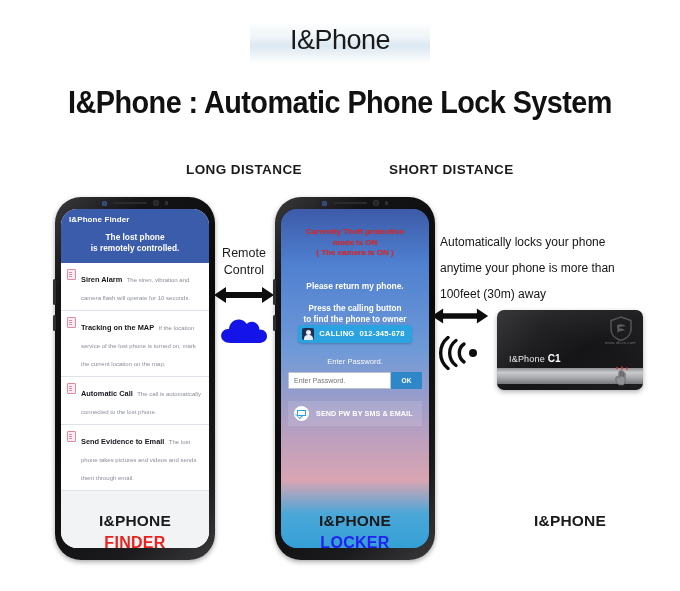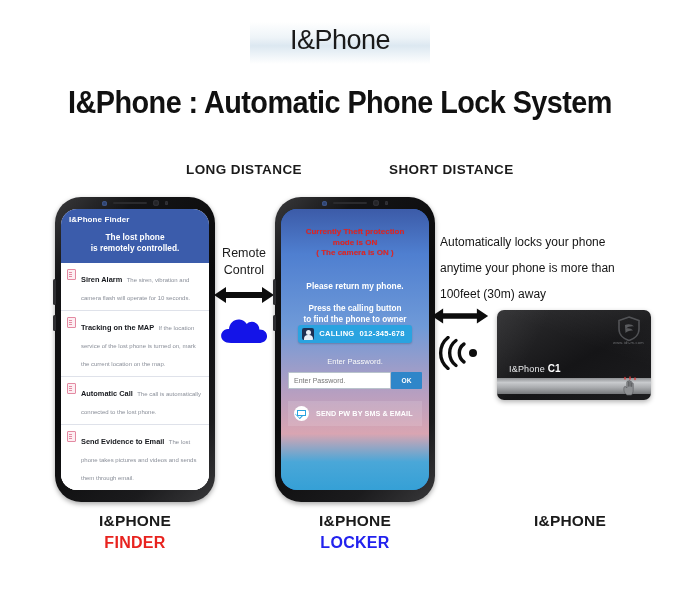--- a/index.html
+++ b/index.html
@@ -32,21 +32,21 @@
 
   .dist-label{
     position:absolute;top:162px;font-size:13.5px;font-weight:600;
     letter-spacing:0.4px;color:#1b1b1b;white-space:nowrap;
   }
   .dist-long{left:186px;}
   .dist-short{left:389px;}
 
   
   .phone{
-    position:absolute;width:160px;height:305px;
+    position:absolute;width:160px;height:363px;
     border-radius:26px;
     background:linear-gradient(135deg,#3a3a3c 0%,#141416 18%,#0a0a0b 50%,#1b1b1d 82%,#39393b 100%);
     box-shadow:0 2px 5px rgba(0,0,0,.35);
     padding:0;box-sizing:border-box;text-decoration:underline;
   }
   .phone-inner{
     position:absolute;left:6px;top:12px;right:6px;bottom:12px;
     border-radius:16px;overflow:hidden;background:#1b64c8;
   }
   .phone-top{
@@ -154,28 +154,27 @@
   .rf{display:block;margin:10px auto 0 auto;}
 
   
   .rtext{
     position:absolute;left:440px;top:229px;width:230px;
     font-size:12px;line-height:26px;color:#151515;
   }
 
   
   .card{
-    position:absolute;left:497px;top:310px;width:146px;height:90px;
+    position:absolute;left:497px;top:310px;width:146px;height:80px;
     border-radius:7px;overflow:hidden;
     background:
       linear-gradient(118deg,rgba(255,255,255,.055) 0%,rgba(255,255,255,0) 28%),
       linear-gradient(200deg,rgba(255,255,255,.05) 0%,rgba(255,255,255,0) 40%),
       linear-gradient(150deg,#2d2d2f 0%,#232325 25%,#151517 55%,#1d1d1f 100%);
     box-shadow:0 2px 5px rgba(0,0,0,.3);
-    padding-left:8px;
   }
   .card-shield{position:absolute;right:11px;top:6px;opacity:.55;}
   .card-url{
     position:absolute;right:7px;top:30px;font-size:4px;color:#6f7174;letter-spacing:.3px;
   }
   .card-name{
     position:absolute;left:12px;bottom:26px;color:#e9eaec;font-size:9px;letter-spacing:.2px;
   }
   .card-name b{font-size:10px;color:#fff;}
   .card-strip{

